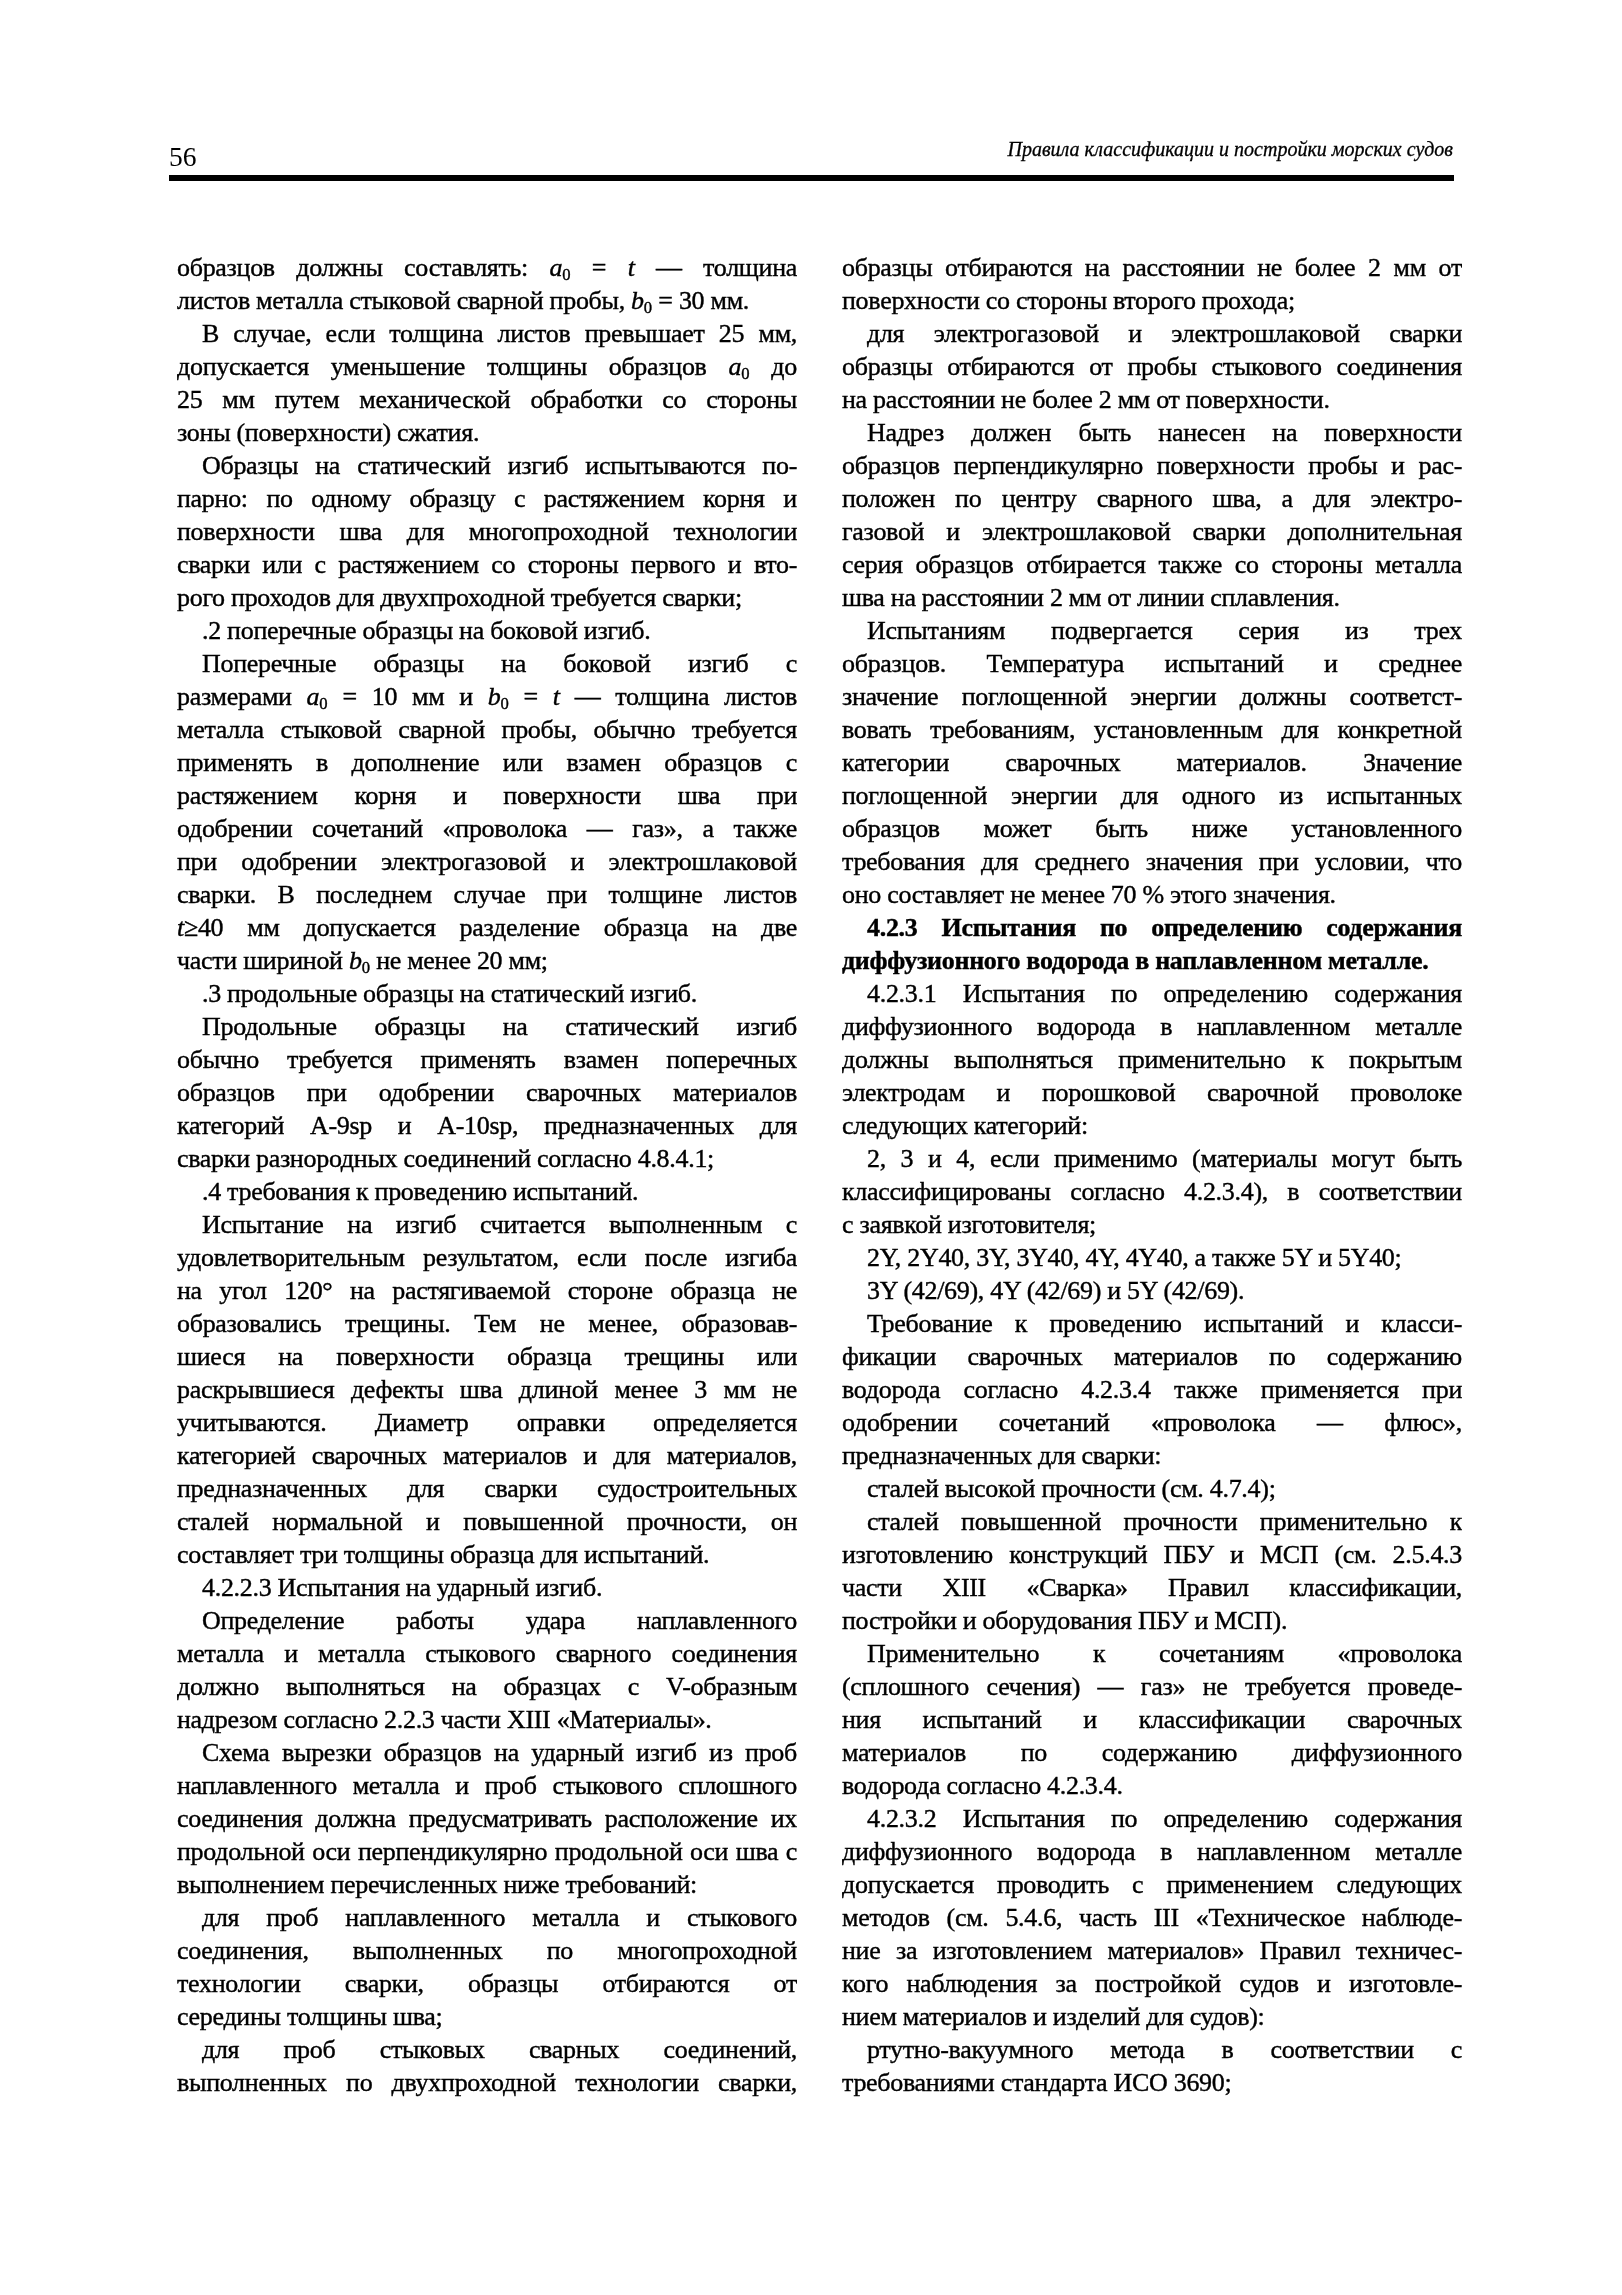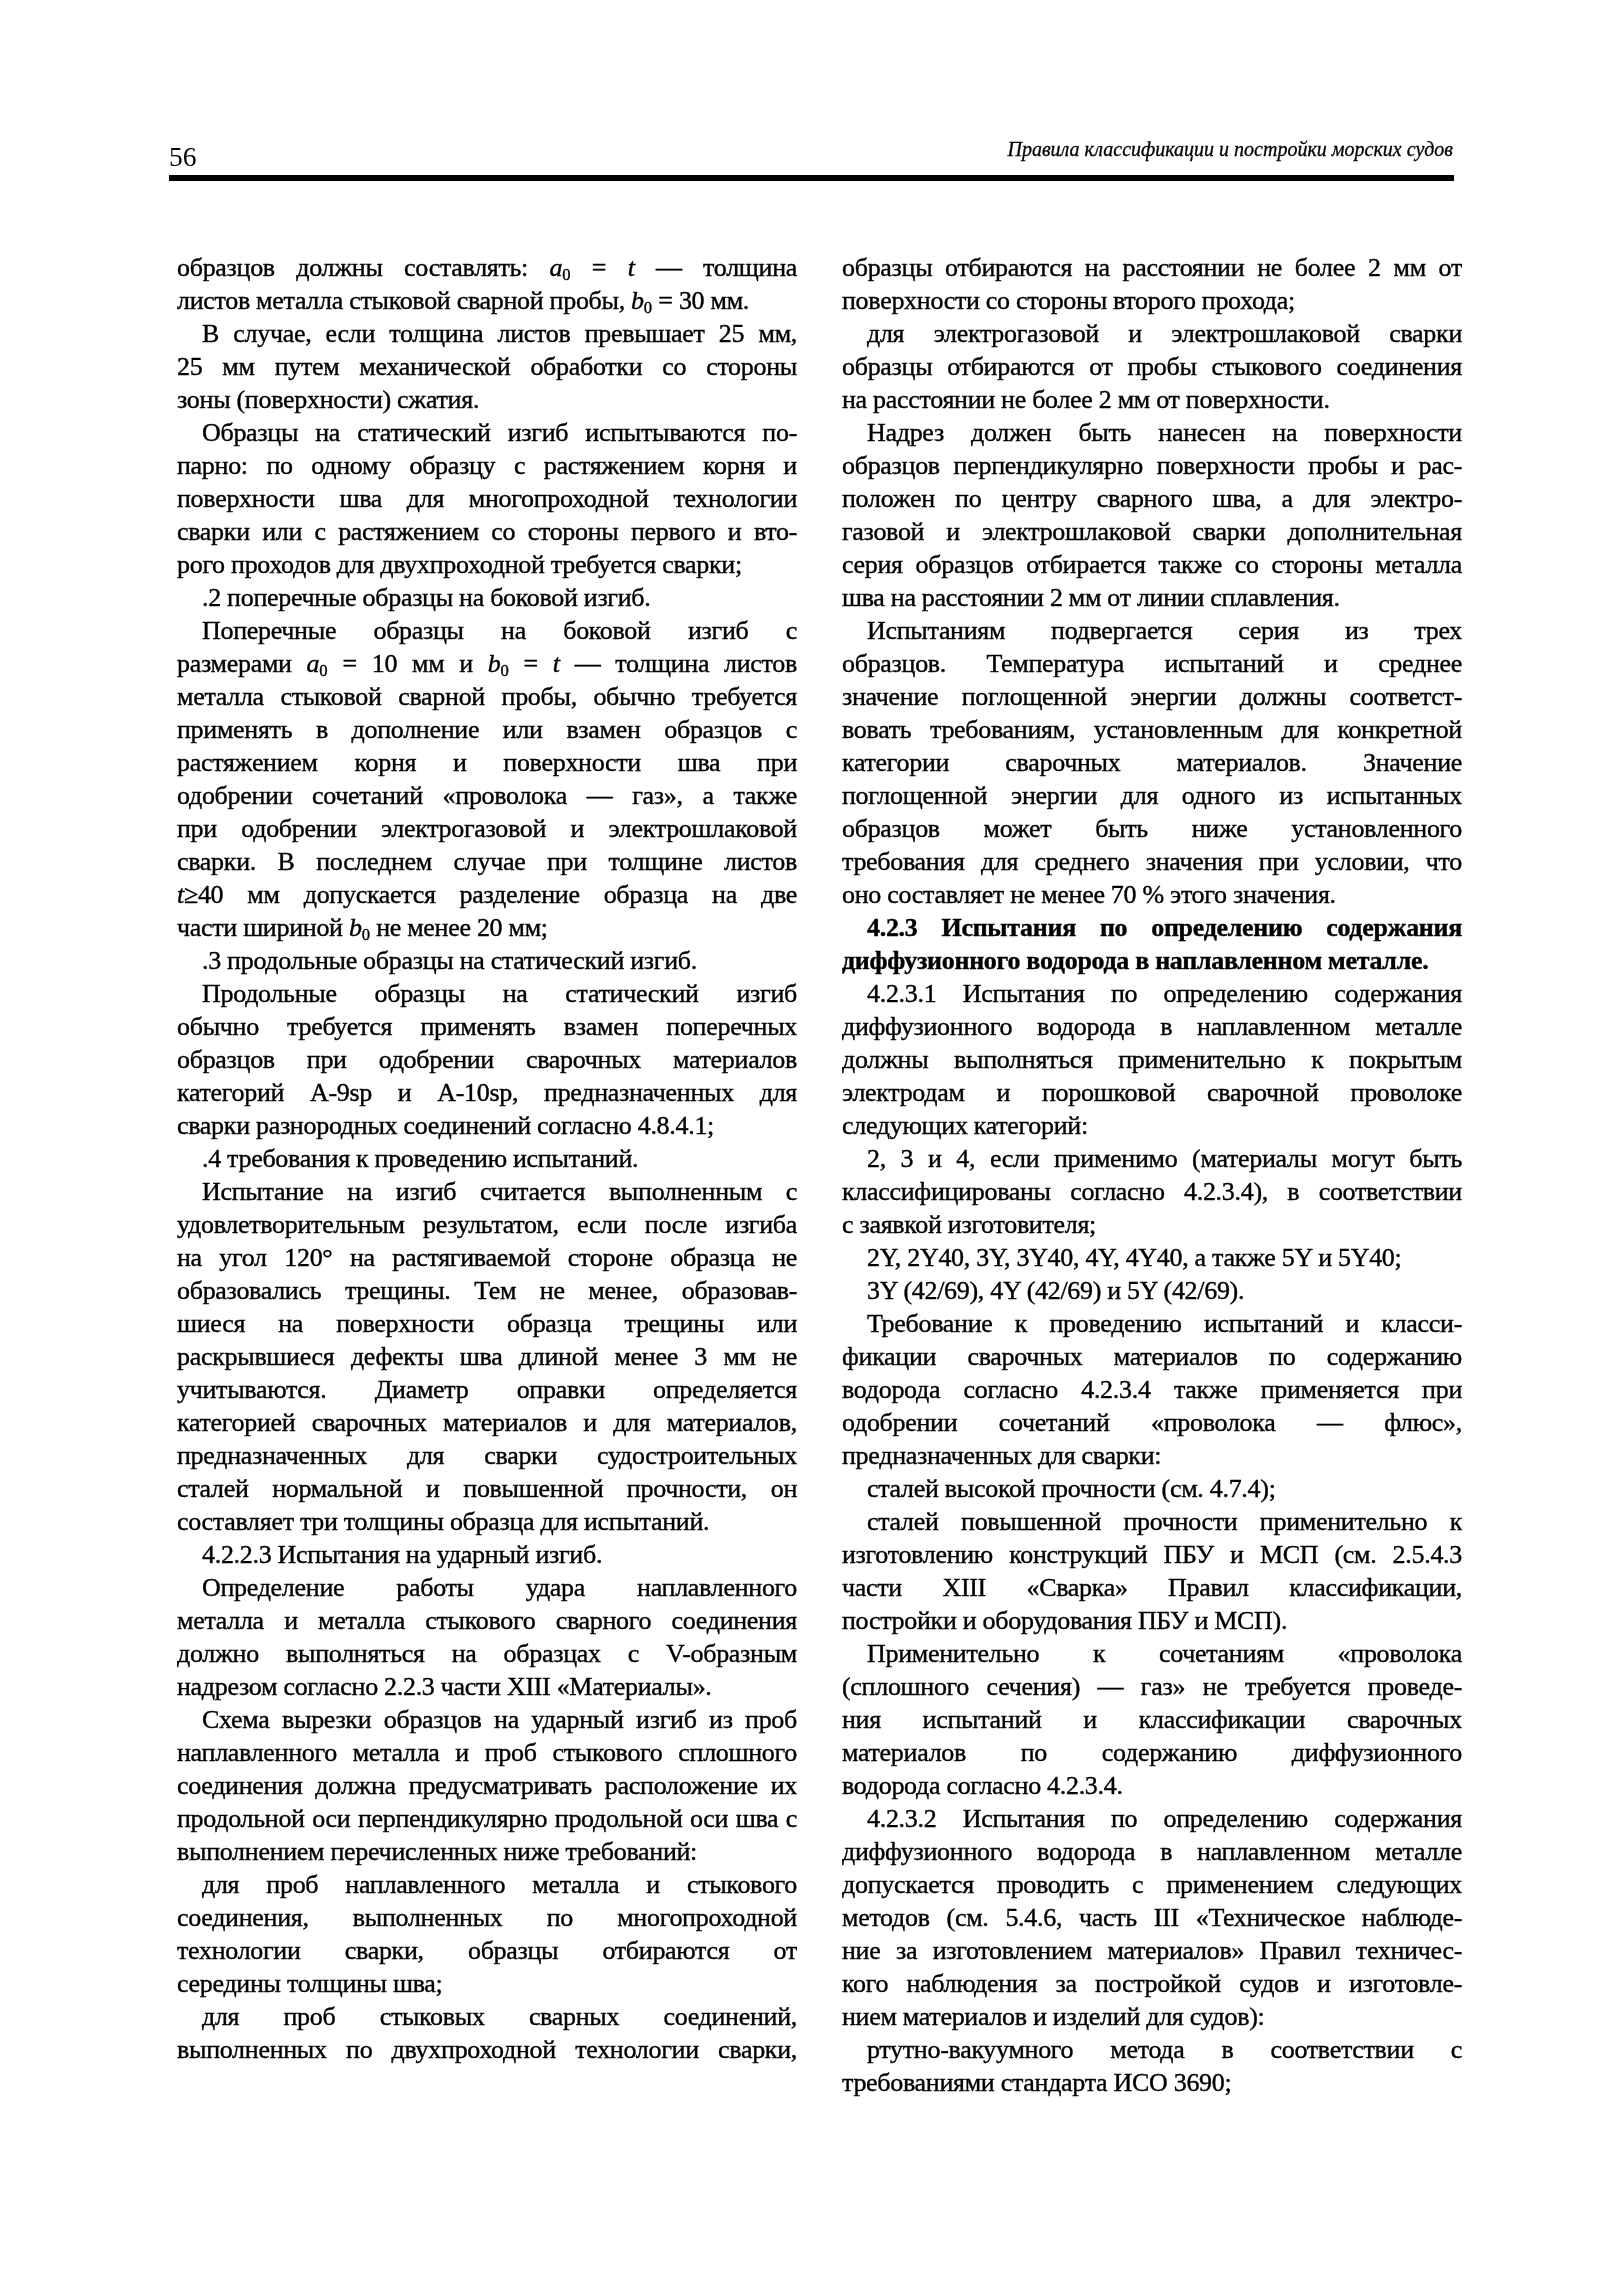--- a/index.html
+++ b/index.html
@@ -83,20 +83,21 @@
   <div class="header-rule"></div>
 
   <div class="columns">
     <section class="col" id="col-left">
         <div class="para">
           <div class="line">образцов должны составлять: <i>a</i><sub>0</sub> = <i>t</i> — толщина</div>
           <div class="line last">листов металла стыковой сварной пробы, <i>b</i><sub>0</sub> = 30 мм.</div>
         </div>
         <div class="para indent">
           <div class="line">В случае, если толщина листов превышает 25 мм,</div>
+          <div class="line">допускается уменьшение толщины образцов <i>a</i><sub>0</sub> до</div>
           <div class="line">25 мм путем механической обработки со стороны</div>
           <div class="line last">зоны (поверхности) сжатия.</div>
         </div>
         <div class="para indent">
           <div class="line">Образцы на статический изгиб испытываются по-</div>
           <div class="line">парно: по одному образцу с растяжением корня и</div>
           <div class="line">поверхности шва для многопроходной технологии</div>
           <div class="line">сварки или с растяжением со стороны первого и вто-</div>
           <div class="line last">рого проходов для двухпроходной требуется сварки;</div>
         </div>

